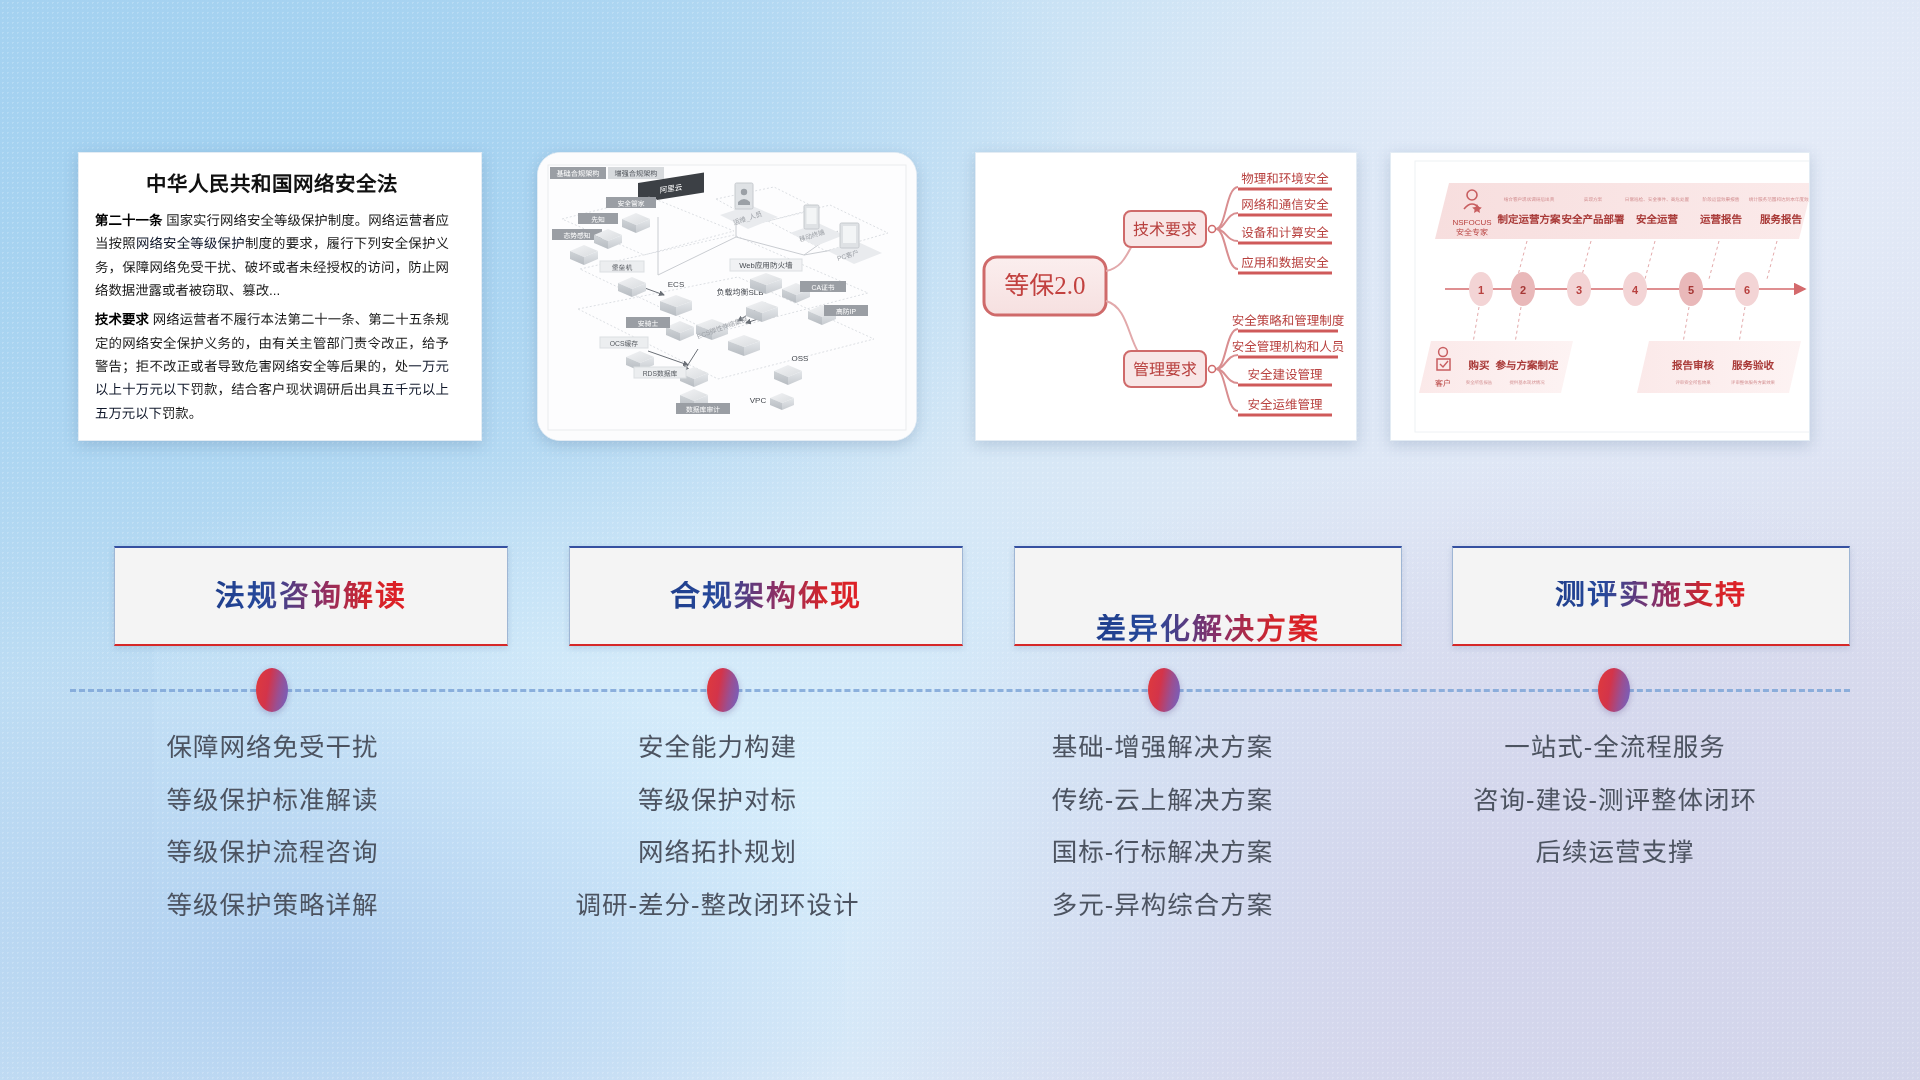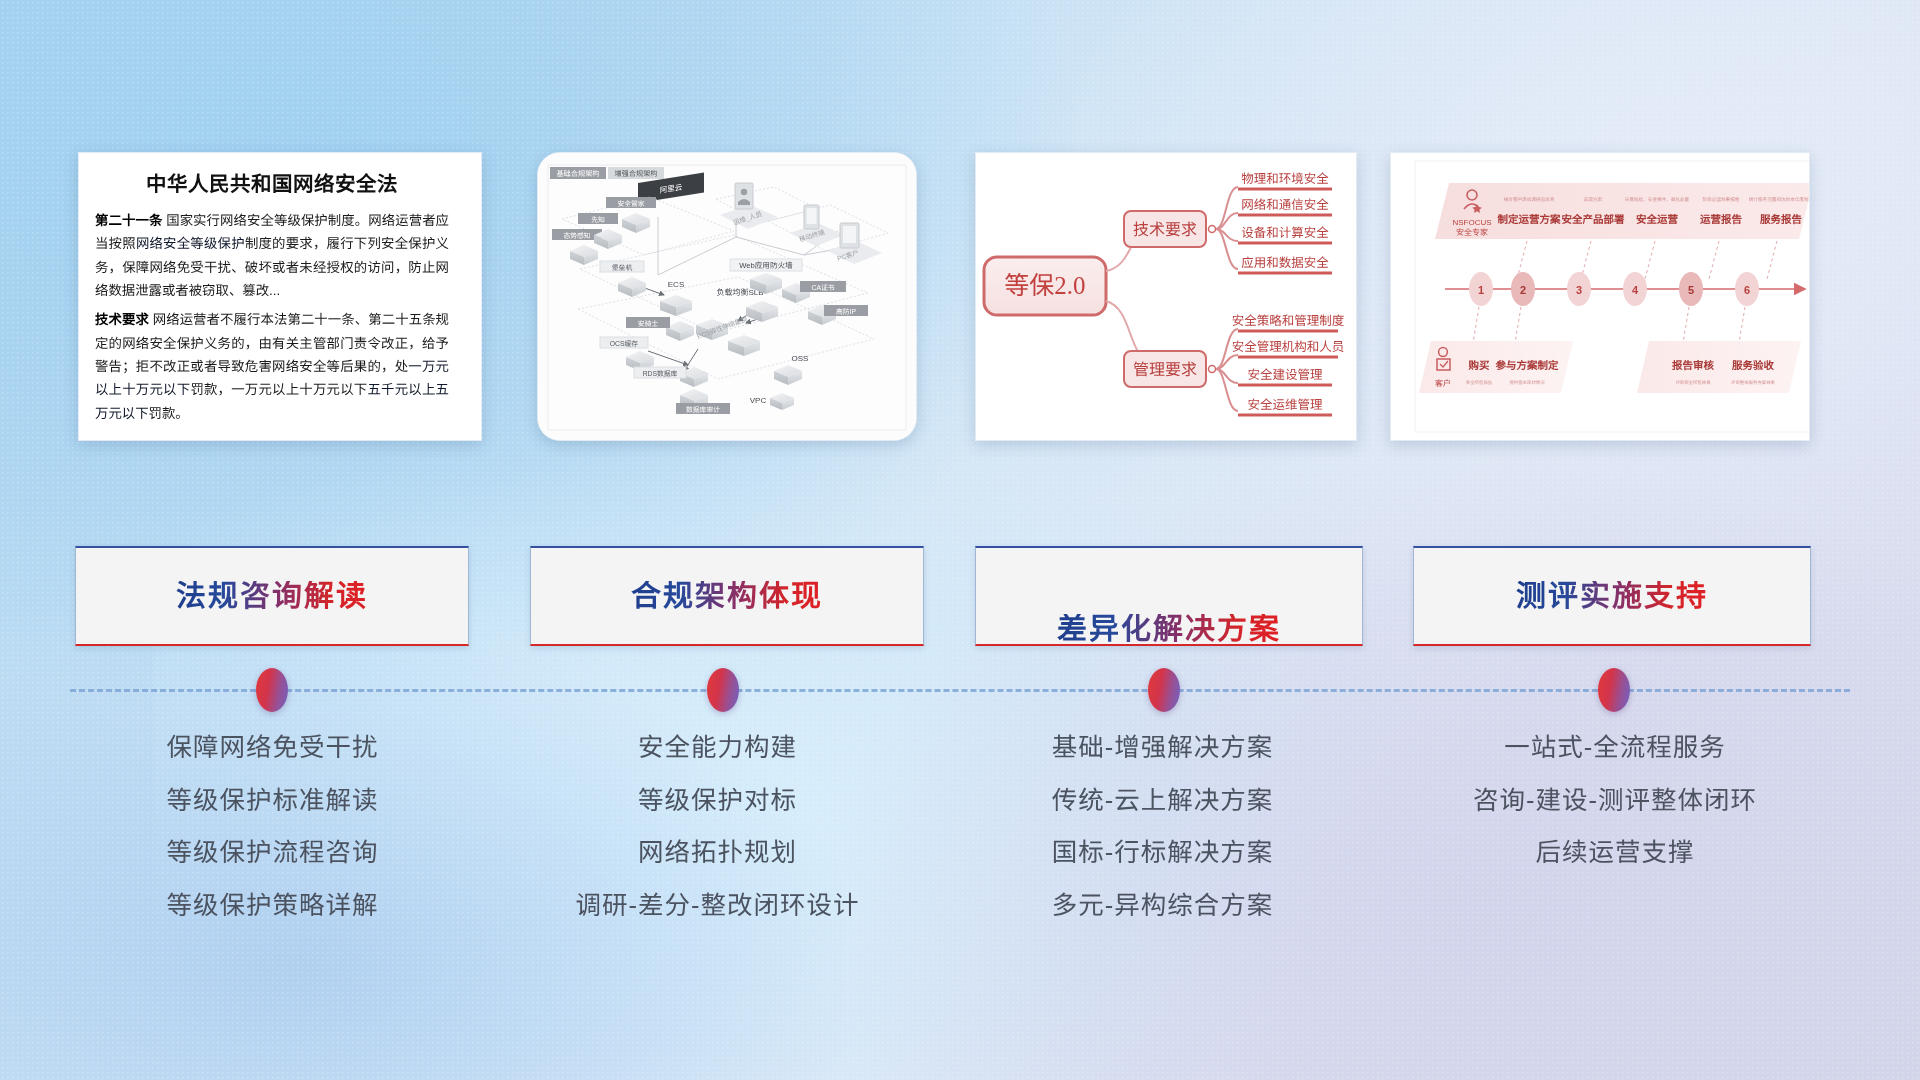--- a/index.html
+++ b/index.html
@@ -55,29 +55,29 @@
 
   
   .nsf{position:relative;width:100%;height:100%;background:#fff;margin-left:18px;}
   .nsf svg{position:absolute;inset:0;}
 
   
   .title-row{position:absolute;top:546px;left:0;width:1920px;height:100px;}
   .title-box{position:absolute;top:0;height:96px;background:#f4f4f4;
       border:1px solid #9fb6d4;border-top:2px solid #3550a0;border-bottom:2.5px solid #d62828;
       box-shadow:0 2px 6px rgba(70,100,140,.18);
-      display:flex;align-items:center;justify-content:center;}
+      display:flex;align-items:center;justify-content:center;margin-left:39px;}
   .title-text{font-size:30px;font-weight:bold;letter-spacing:2px;line-height:1;
       background:linear-gradient(90deg,#1f3e8c 0%,#26499b 25%,#8b2f66 55%,#d2252a 80%,#e01f25 100%);
       -webkit-background-clip:text;background-clip:text;color:transparent;
       -webkit-text-fill-color:transparent;}
   .tb-1{left:75px;width:392px;}
   .tb-2{left:530px;width:392px;}
   .tb-3{left:975px;width:386px;align-items:flex-end;}
-  .tb-4{left:1413px;width:396px;}
+  .tb-4{left:1413px;width:396px;font-family:Liberation Mono, monospace;}
 
   
   .timeline{position:absolute;top:660px;left:0;width:1920px;height:60px;}
   .tl-line{position:absolute;top:29px;left:70px;width:1780px;height:0;
       border-top:3px dashed #7fa6d8;opacity:.85;}
   .tl-dot{position:absolute;top:8px;width:32px;height:44px;border-radius:50%;
       background:linear-gradient(100deg,#e03a3c 0%,#d3344a 38%,#9a4f92 68%,#6f63c4 100%);
       box-shadow:0 2px 6px rgba(90,60,130,.30);}
   .dot-1{left:256px;} .dot-2{left:707px;} .dot-3{left:1148px;} .dot-4{left:1598px;}
 
@@ -111,21 +111,21 @@
 
     <div class="card card-1">
       <div class="law">
         <div class="law-title">中华人民共和国网络安全法</div>
 
         <p class="law-p">
           <span class="law-art">第二十一条</span><span> 国家实行网络安全等级保护制度。网络运营者应当按照</span><span class="law-red">网络安全等级保护</span><span>制度的要求，履行下列安全保护义务，保障网络免受干扰、破坏或者未经授权的访问，防止网络数据泄露或者被窃取、篡改...</span>
         </p>
 
         <p class="law-p">
-          <span class="law-art">技术要求</span><span> 网络运营者不履行本法第二十一条、第二十五条规定的网络安全保护义务的，由有关主管部门责令改正，给予警告；拒不改正或者导致危害网络安全等后果的，处</span><span class="law-red">一万元以上十万元以下</span><span>罚款，一万元以上十万元以下</span><span class="law-red">五千元以上五万元以下</span><span>罚款。</span>
+          <span class="law-art">技术要求</span><span> 网络运营者不履行本法第二十一条、第二十五条规定的网络安全保护义务的，由有关主管部门责令改正，给予警告；拒不改正或者导致危害网络安全等后果的，处</span><span class="law-red">一万元以上十万元以下</span><span>罚款，结合客户现状调研后出具</span><span class="law-red">五千元以上五万元以下</span><span>罚款。</span>
         </p>
       </div>
     </div>
 
     <div class="card card-2">
       <div class="netdiag">
         <svg viewBox="0 0 378 287" width="378" height="287">
           <defs>
             <linearGradient id="cubeTop" x1="0" y1="0" x2="1" y2="1">
               <stop offset="0" stop-color="#f2f3f5"></stop>

